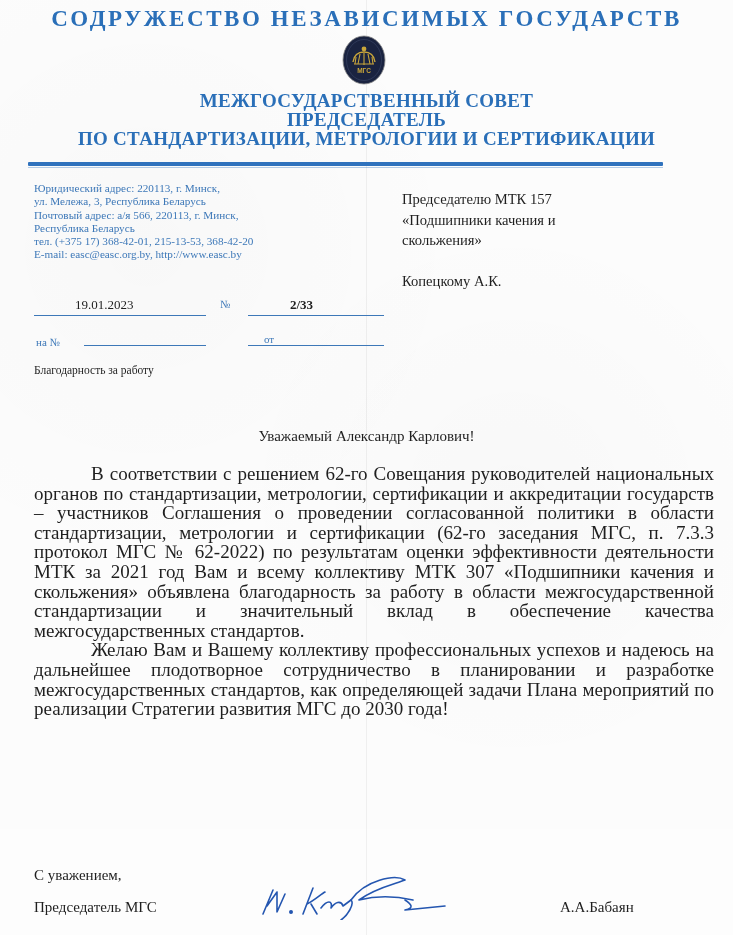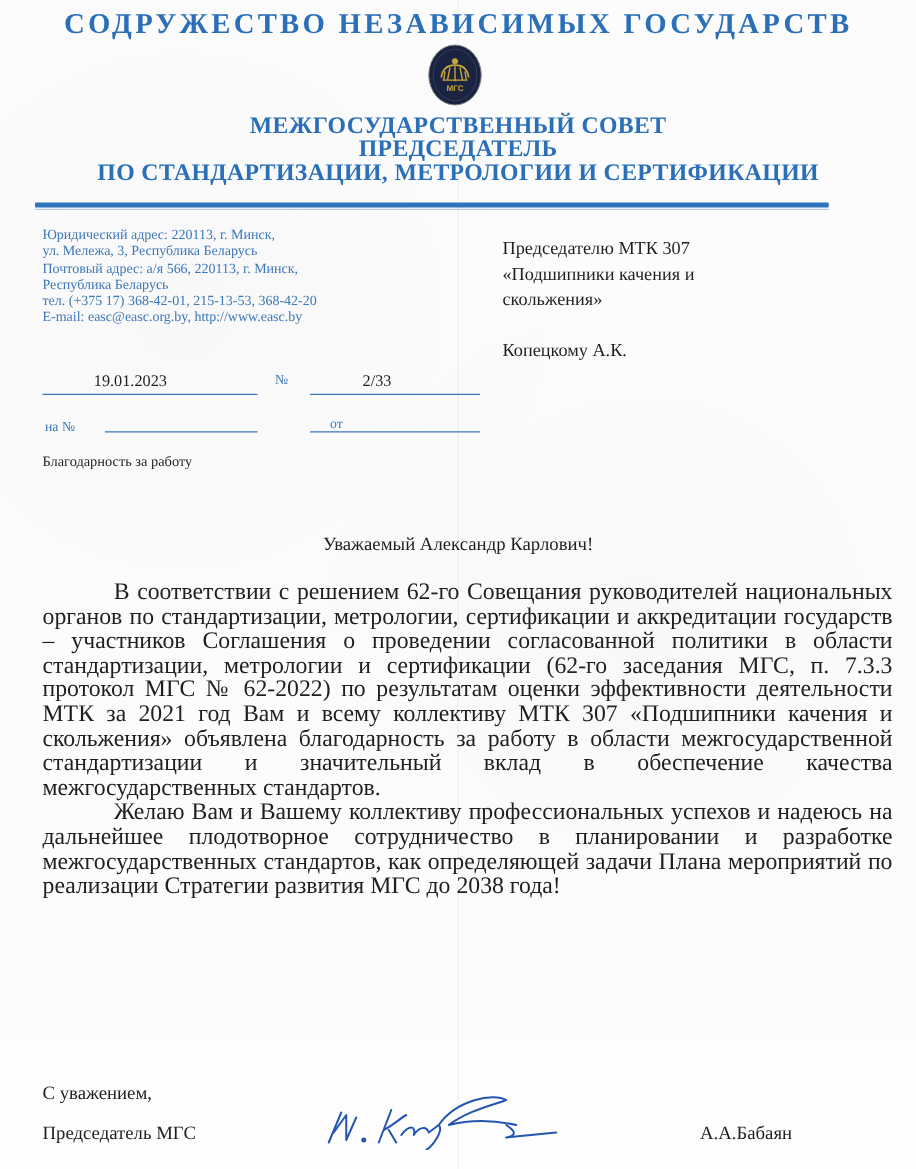--- a/index.html
+++ b/index.html
@@ -199,43 +199,43 @@
     <div>ул. Мележа, 3, Республика Беларусь</div>
     <div>Почтовый адрес: а/я 566, 220113, г. Минск,</div>
     <div>Республика Беларусь</div>
     <div>тел. (+375 17) 368-42-01, 215-13-53, 368-42-20</div>
     <div>E-mail: easc@easc.org.by, http://www.easc.by</div>
   </div>
 
   <div class="reg-row" style="left:75px; top:297px;text-align:center;">19.01.2023</div>
   <div class="reg-line" style="left:34px; top:315px; width:172px;"></div>
   <div class="reg-label" style="left:220px; top:298px;">№</div>
-  <div class="reg-row" style="left:290px; top:297px;">2/33</div>
+  <div class="reg-row" style="left:290px; top:297px;font-weight:bold;">2/33</div>
   <div class="reg-line" style="left:248px; top:315px; width:136px;"></div>
 
   <div class="reg-label" style="left:36px; top:336px;">на №</div>
   <div class="reg-line" style="left:84px; top:345px; width:122px;"></div>
   <div class="reg-label" style="left:220px; top:333px;margin-left:44px;">от</div>
   <div class="reg-line" style="left:248px; top:345px; width:136px;"></div>
 
   <div class="subject">Благодарность за работу</div>
 
   <div class="recipient">
-    <div>Председателю МТК 307</div>
+    <div>Председателю МТК 157</div>
     <div>«Подшипники качения и</div>
     <div>скольжения»</div>
     <div class="gap"></div>
     <div>Копецкому А.К.</div>
   </div>
 
   <div class="salutation">Уважаемый Александр Карлович!</div>
 
   <div class="body-text">
     <p>В соответствии с решением 62-го Совещания руководителей национальных органов по стандартизации, метрологии, сертификации и аккредитации государств – участников Соглашения о проведении согласованной политики в области стандартизации, метрологии и сертификации (62-го заседания МГС, п. 7.3.3 протокол МГС № 62-2022) по результатам оценки эффективности деятельности МТК за 2021 год Вам и всему коллективу МТК 307 «Подшипники качения и скольжения» объявлена благодарность за работу в области межгосударственной стандартизации и значительный вклад в обеспечение качества межгосударственных стандартов.</p>
-    <p>Желаю Вам и Вашему коллективу профессиональных успехов и надеюсь на дальнейшее плодотворное сотрудничество в планировании и разработке межгосударственных стандартов, как определяющей задачи Плана мероприятий по реализации Стратегии развития МГС до 2038 года!</p>
+    <p>Желаю Вам и Вашему коллективу профессиональных успехов и надеюсь на дальнейшее плодотворное сотрудничество в планировании и разработке межгосударственных стандартов, как определяющей задачи Плана мероприятий по реализации Стратегии развития МГС до 2030 года!</p>
   </div>
 
   <div class="closing">С уважением,</div>
   <div class="sig-title">Председатель МГС</div>
 
   <svg class="signature" viewBox="0 0 200 50">
     <g fill="none" stroke="#2456b0" stroke-width="1.6" stroke-linecap="round" stroke-linejoin="round">
       <path d="M8 44 L18 20 M12 36 L22 22 L22 42 L30 24"></path>
       <circle cx="36" cy="42" r="1.2" fill="#2456b0"></circle>
       <path d="M48 44 L58 18 M52 34 C 60 30, 66 24, 70 22 M56 34 L62 44"></path>

